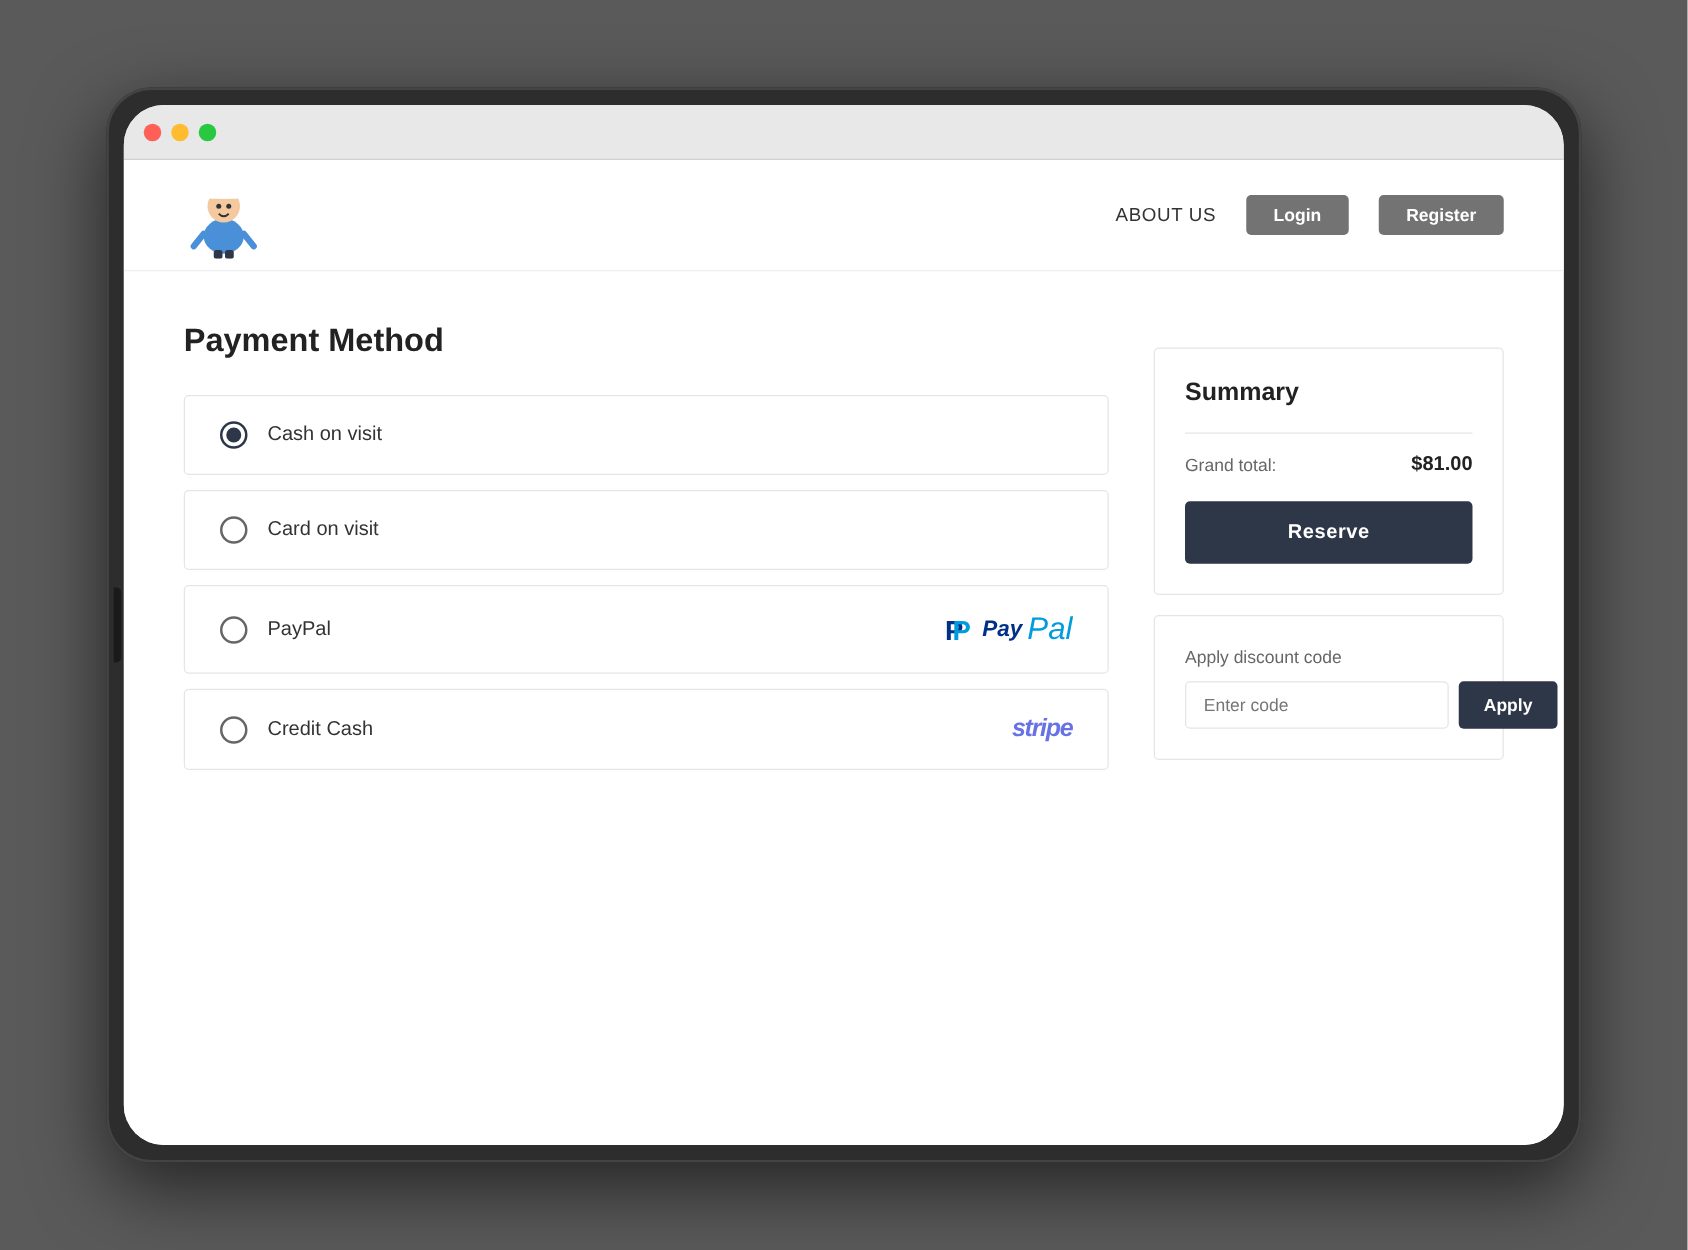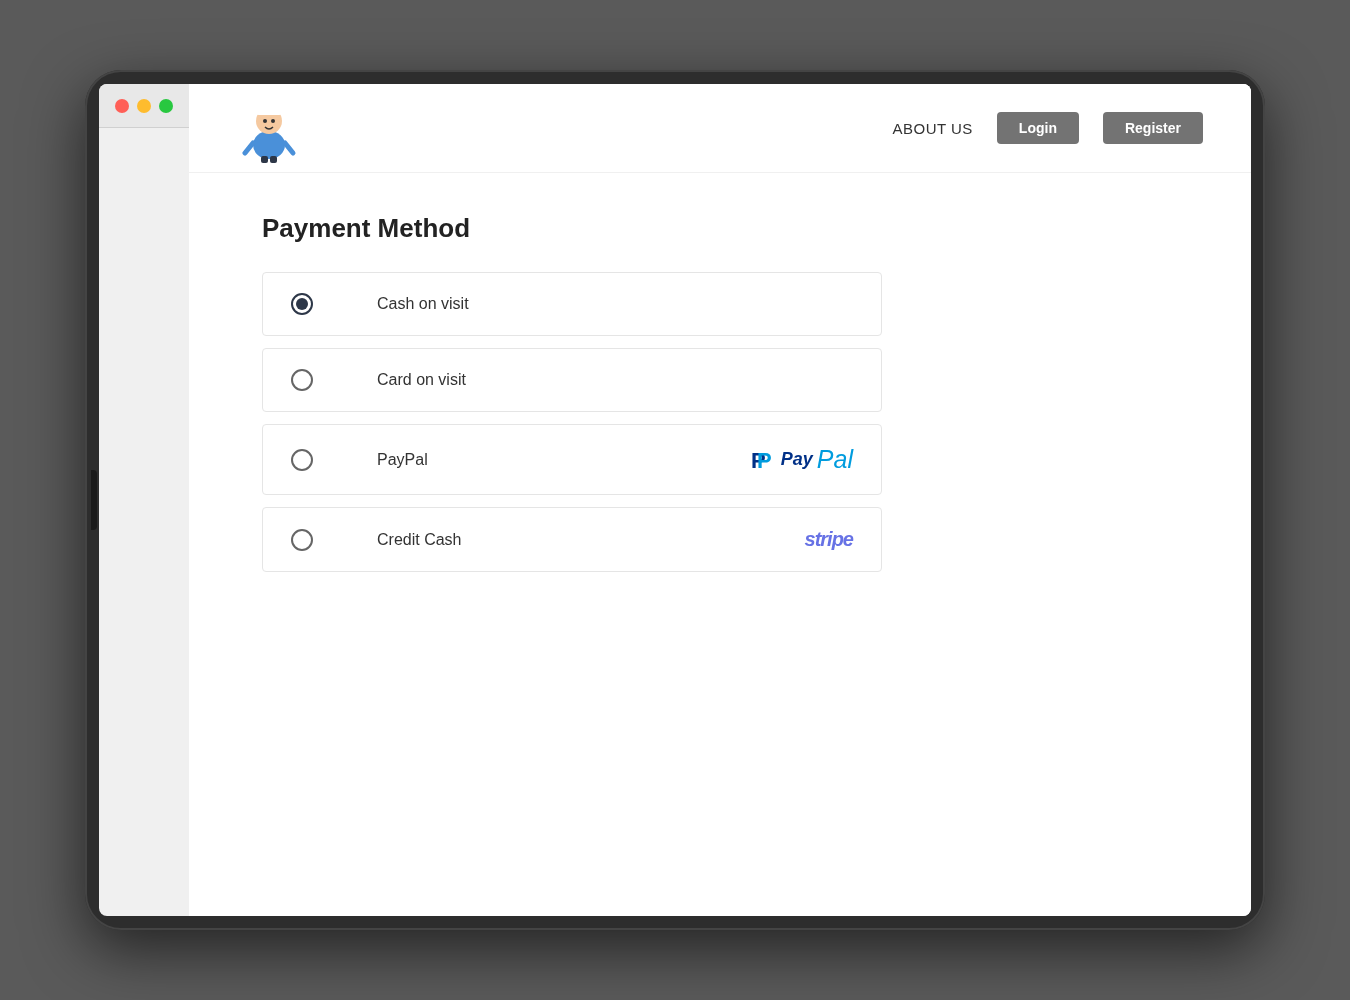--- a/index.html
+++ b/index.html
@@ -20,23 +20,24 @@
       border-radius: 36px;
       padding: 14px;
       box-shadow: 0 20px 60px rgba(0,0,0,0.6), inset 0 0 0 2px #444;
       position: relative;
     }
 
     .device-screen {
       width: 100%;
       height: 100%;
       background: #f0f0f0;
-      border-radius: 8px;
+      border-radius: 32px;
       overflow: hidden;
       display: flex;
+      flex-direction: column;
     }
 
     
     .title-bar {
       background: #e8e8e8;
       height: 44px;
       display: flex;
       align-items: center;
       padding: 0 16px;
       flex-shrink: 0;
@@ -110,23 +111,23 @@
       border-radius: 4px;
       font-size: 14px;
       font-weight: 600;
       cursor: pointer;
       background: #737373;
       color: #ffffff;
     }
 
     
     .main-content {
-      padding: 40px 73px;
-      display: flex;
-      gap: 16px;
+      padding: 40px 48px;
+      display: flex;
+      gap: 36px;
       align-items: center;
     }
 
     .left-section {
       flex: 1;
     }
 
     .page-title {
       font-size: 26px;
       font-weight: 700;
@@ -177,21 +178,20 @@
     .radio-inner {
       width: 12px;
       height: 12px;
       border-radius: 50%;
       background: #2d3748;
     }
 
     .payment-label {
       font-size: 16px;
       color: #333;
-      margin-left: 48px;
     }
 
     
     .paypal-logo {
       display: flex;
       align-items: center;
       gap: 4px;
       font-size: 22px;
       font-weight: 700;
     }
@@ -409,21 +409,37 @@
                 <span class="payment-label">Credit Cash</span>
               </div>
               <div class="stripe-logo">stripe</div>
             </div>
 
           </div>
         </div>
 
         <div class="right-section">
 
-
+          <div class="summary-card">
+            <h2 class="summary-title">Summary</h2>
+            <hr class="summary-divider">
+            <div class="summary-row">
+              <span class="summary-label">Grand total:</span>
+              <span class="summary-value">$81.00</span>
+            </div>
+            <button class="reserve-btn">Reserve</button>
+          </div>
+
+          <div class="discount-card">
+            <p class="discount-title">Apply discount code</p>
+            <div class="discount-row">
+              <input class="discount-input" type="text" placeholder="Enter code" style="">
+              <button class="apply-btn">Apply</button>
+            </div>
+          </div>
 
         </div>
 
       </div>
     </div>
 
   </div>
 </div>
 
 </body></html>

